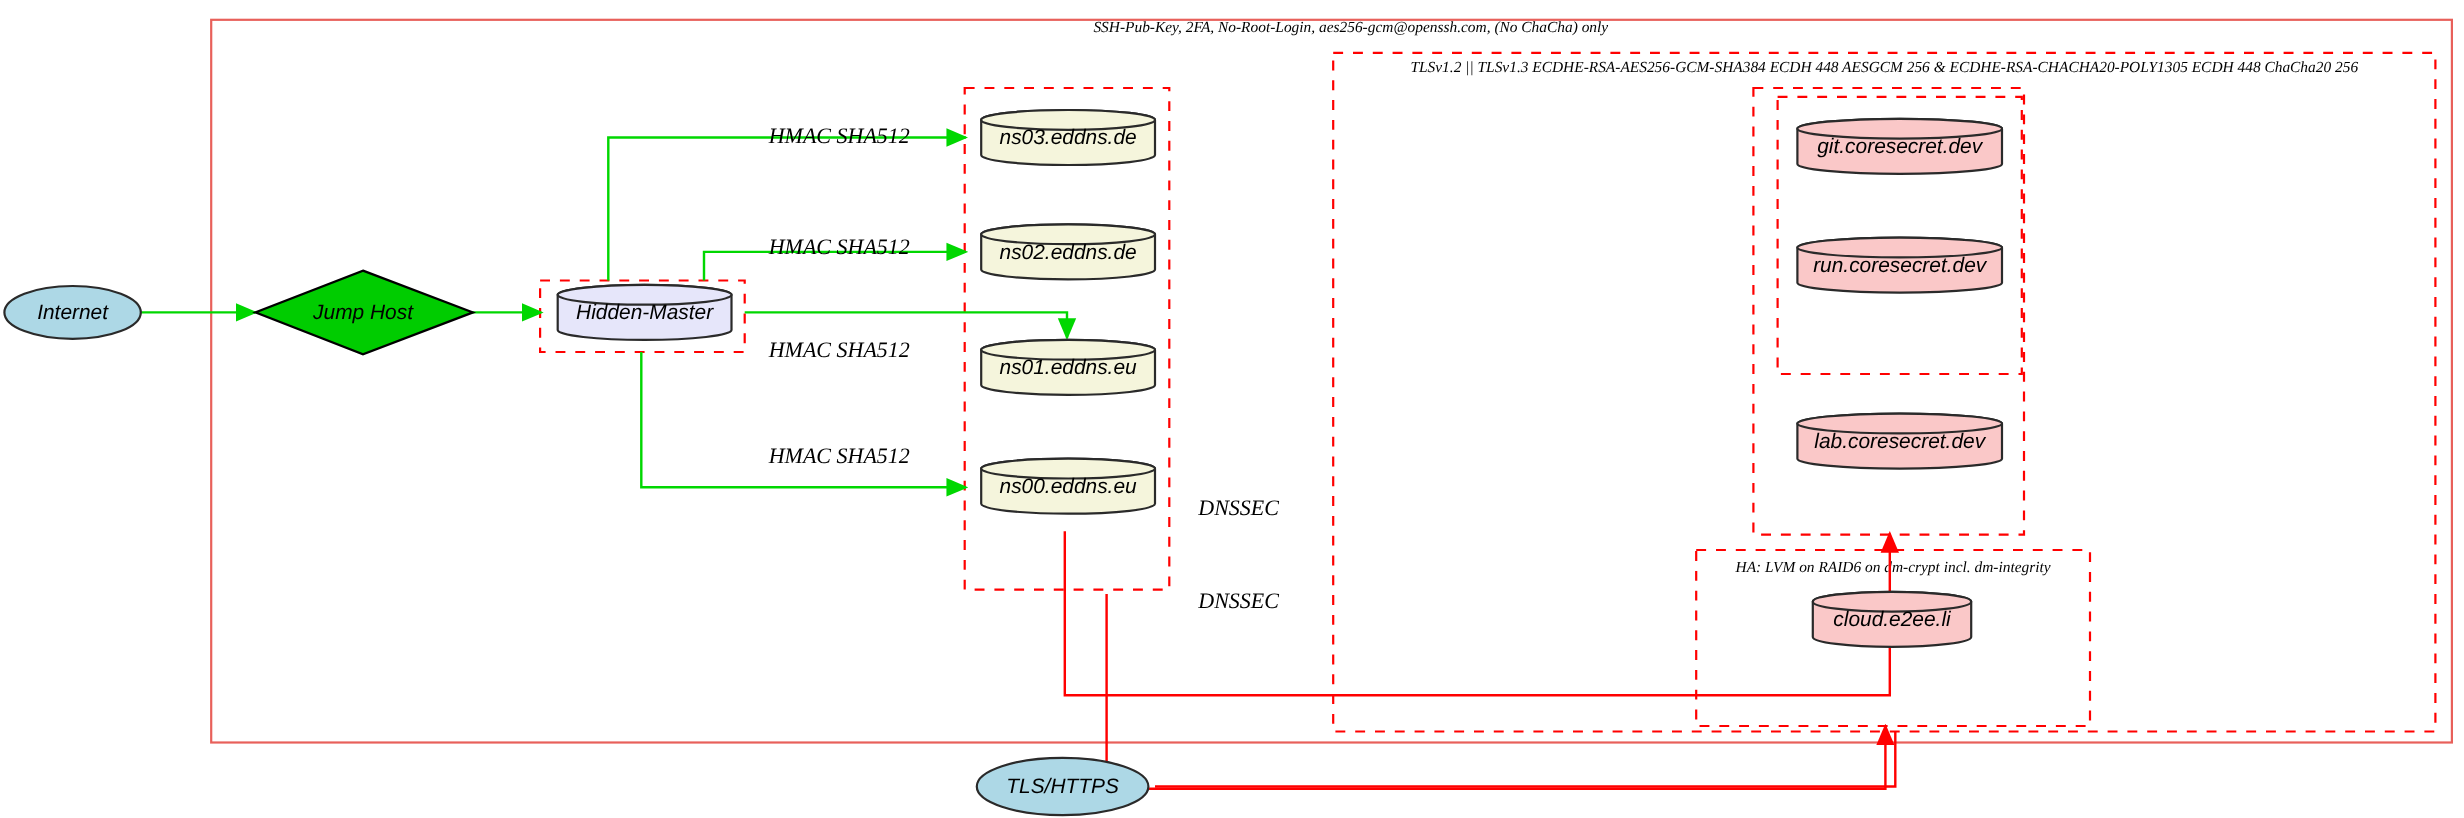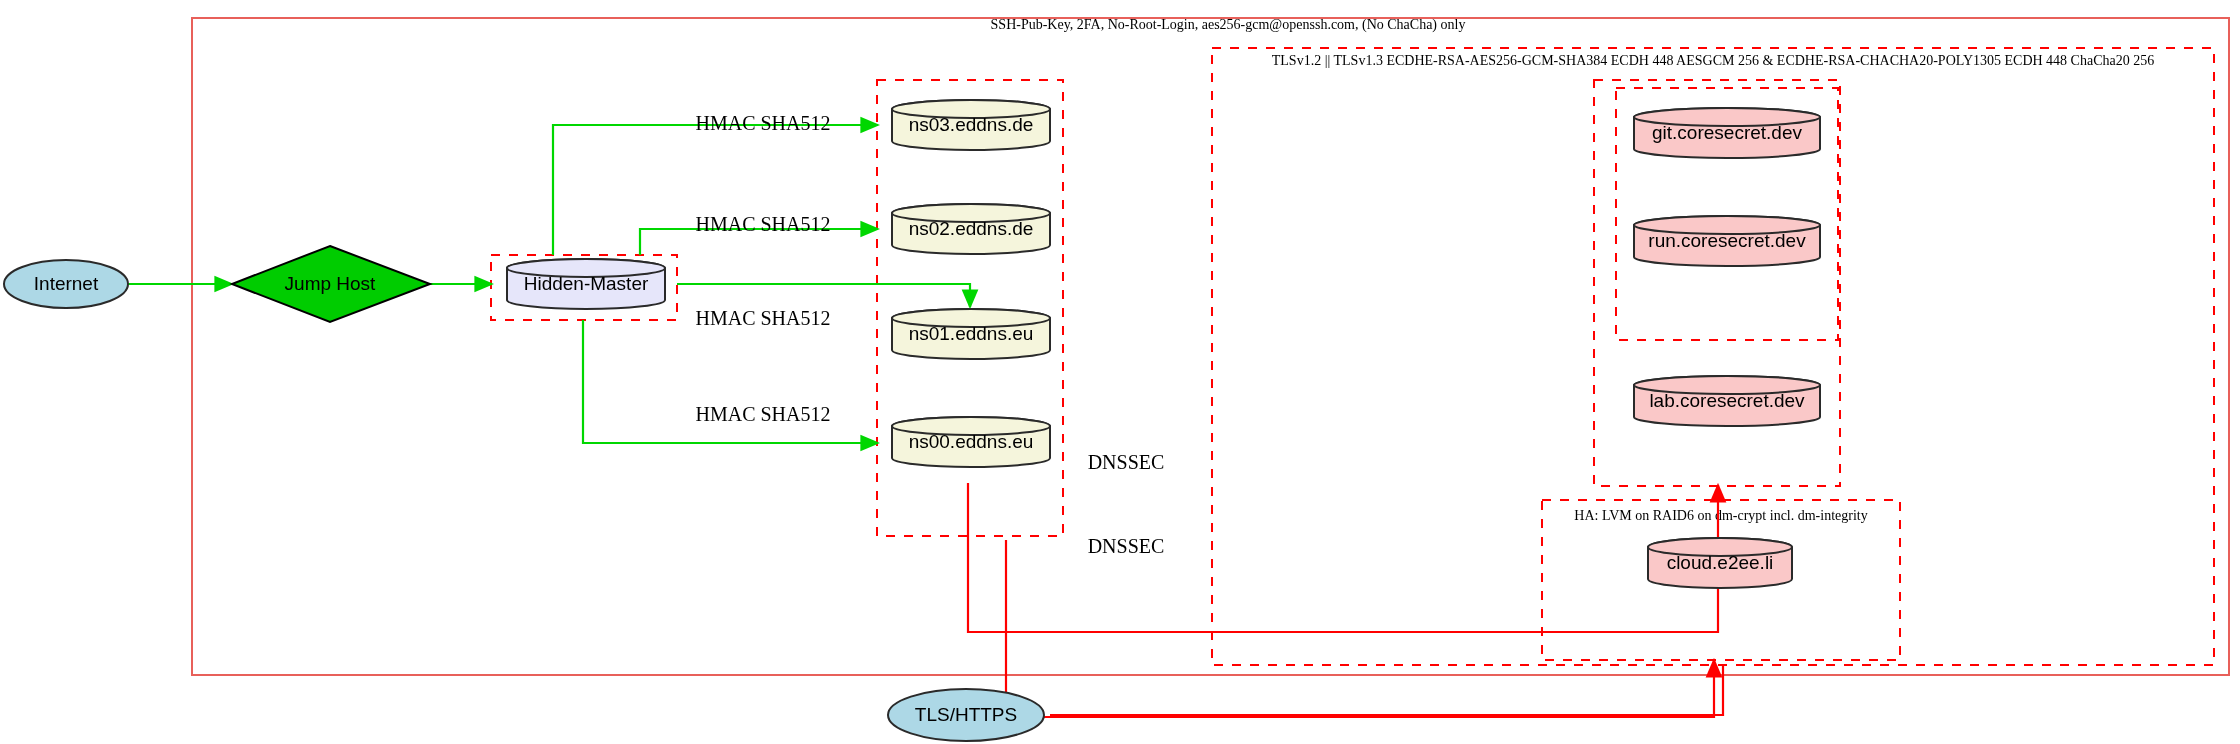--- a/index.html
+++ b/index.html
@@ -1,18 +1,18 @@
 <!DOCTYPE html>
 <html><head>
 <meta charset="utf-8">
 <style>
   html,body{margin:0;padding:0;background:#ffffff;}
   body{width:2240px;height:744px;overflow:hidden;
        font-family:"Liberation Sans",sans-serif;}
-  #stage{position:relative;width:2140px;height:744px;}
+  #stage{position:relative;width:2140px;height:744px;font-style:italic;}
   svg{position:absolute;top:0;left:0;width:2240px;height:744px;}
   .node-label{font-family:"Liberation Sans",sans-serif;font-size:19px;fill:#000;
               text-anchor:middle;dominant-baseline:middle;}
   .edge-label{font-family:"Liberation Serif",serif;font-size:20px;fill:#000;
               text-anchor:middle;dominant-baseline:middle;}
   .cluster-label{font-family:"Liberation Serif",serif;font-size:14px;fill:#000;
                  text-anchor:middle;dominant-baseline:middle;}
   .cyl-body{stroke:#2a2a2a;stroke-width:2;}
   .cyl-top{stroke:#2a2a2a;stroke-width:2;}
   .cluster{fill:none;stroke:#ff0000;stroke-width:2;stroke-dasharray:9 9;}

